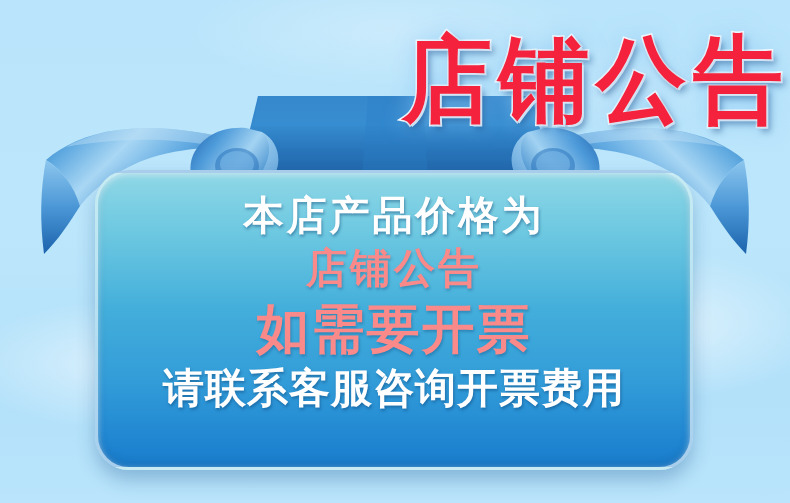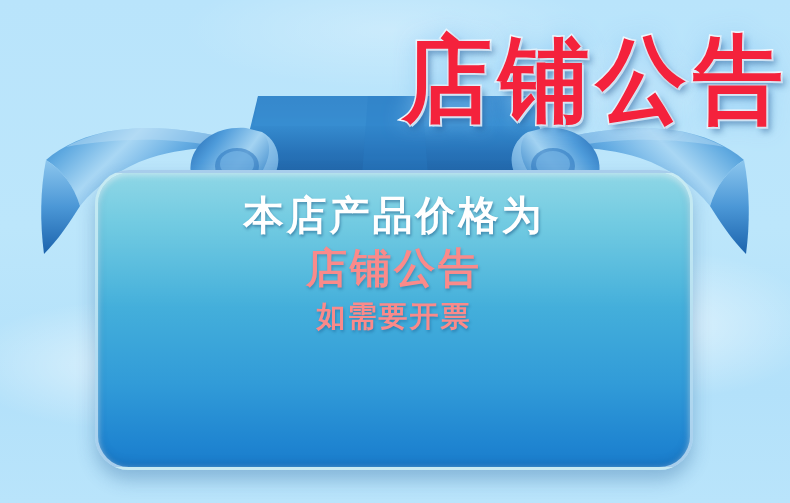--- a/index.html
+++ b/index.html
@@ -98,21 +98,21 @@
     color:#ffffff;
     text-shadow:1px 2px 3px rgba(8,60,110,.45);
   }
   .line.pink {
     color:#fa8a8a;
     text-shadow:1px 2px 3px rgba(8,60,110,.32);
   }
   .line.s1 { font-size:40px; letter-spacing:3px; margin-top:6px; }
   .line.s2 { font-size:41px; letter-spacing:3px; margin-top:13px; }
   .line.s3 { font-size:41px; letter-spacing:1px; margin-top:13px; }
-  .line.s4 { font-size:29px; letter-spacing:2px; margin-top:13px; }
+  .line.s4 { font-size:53px; letter-spacing:2px; margin-top:13px; }
   .line.s5 { font-size:41px; letter-spacing:1px; margin-top:13px; }
 
   
   .watermark {
     position:absolute;
     left:372px; top:448px;
     font-family:"DejaVu Sans","Liberation Sans",sans-serif;
     font-size:31px;
     font-weight:500;
     letter-spacing:1px;
@@ -227,17 +227,18 @@
   <div class="title-wrap">
     <span class="title">店铺公告</span>
   </div>
 
   <div class="card">
     <div class="card-gloss"></div>
     <div class="card-body">
       <div class="line white s1">本店产品价格为</div>
       <div class="line pink s2">店铺公告</div>
       <div class="line pink s4">如需要开票</div>
+      <div class="line white s5">请联系客服咨询开票费用</div>
     </div>
   </div>
 
 
 </div>
 
 </body></html>

